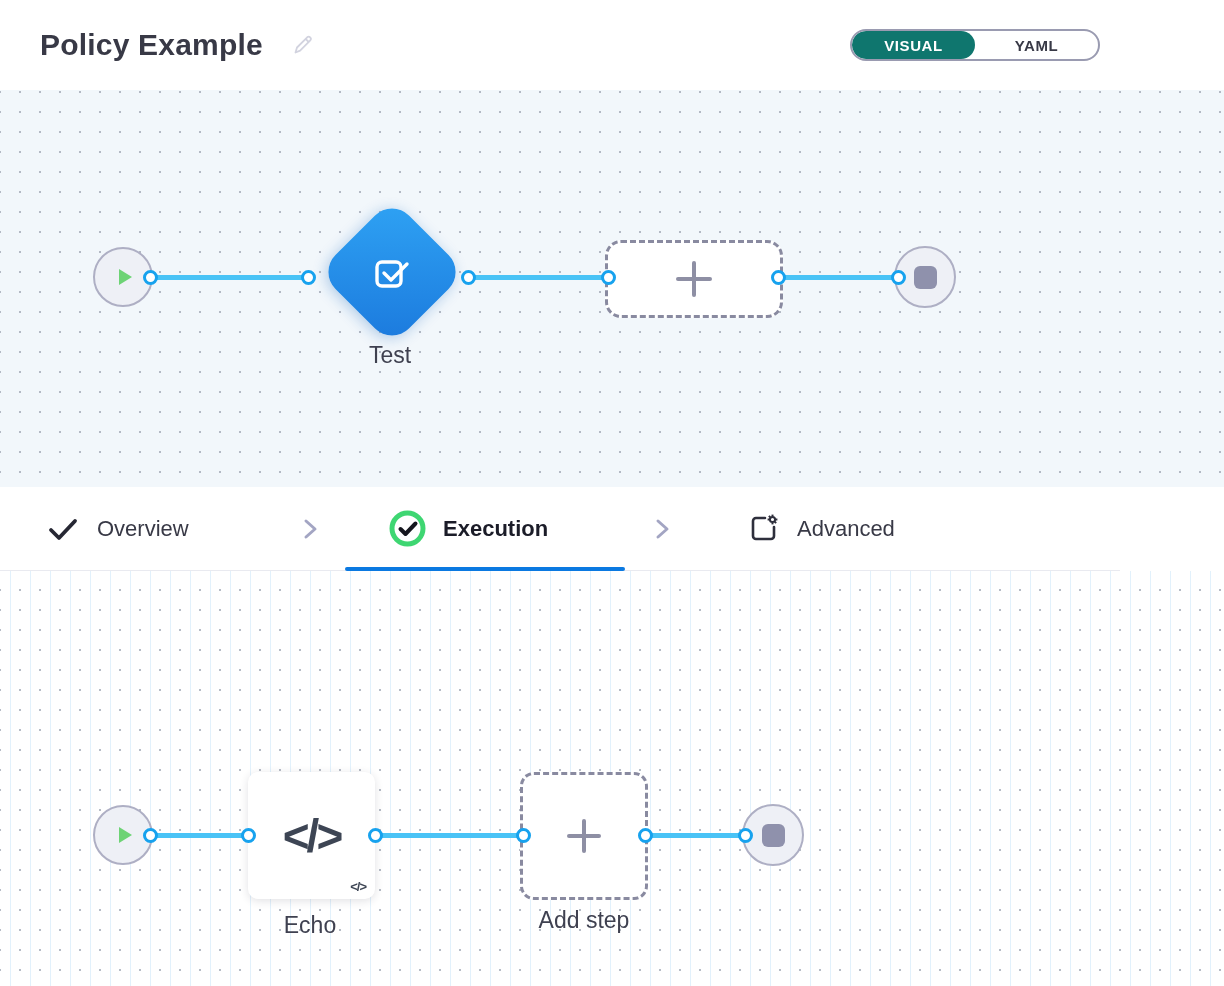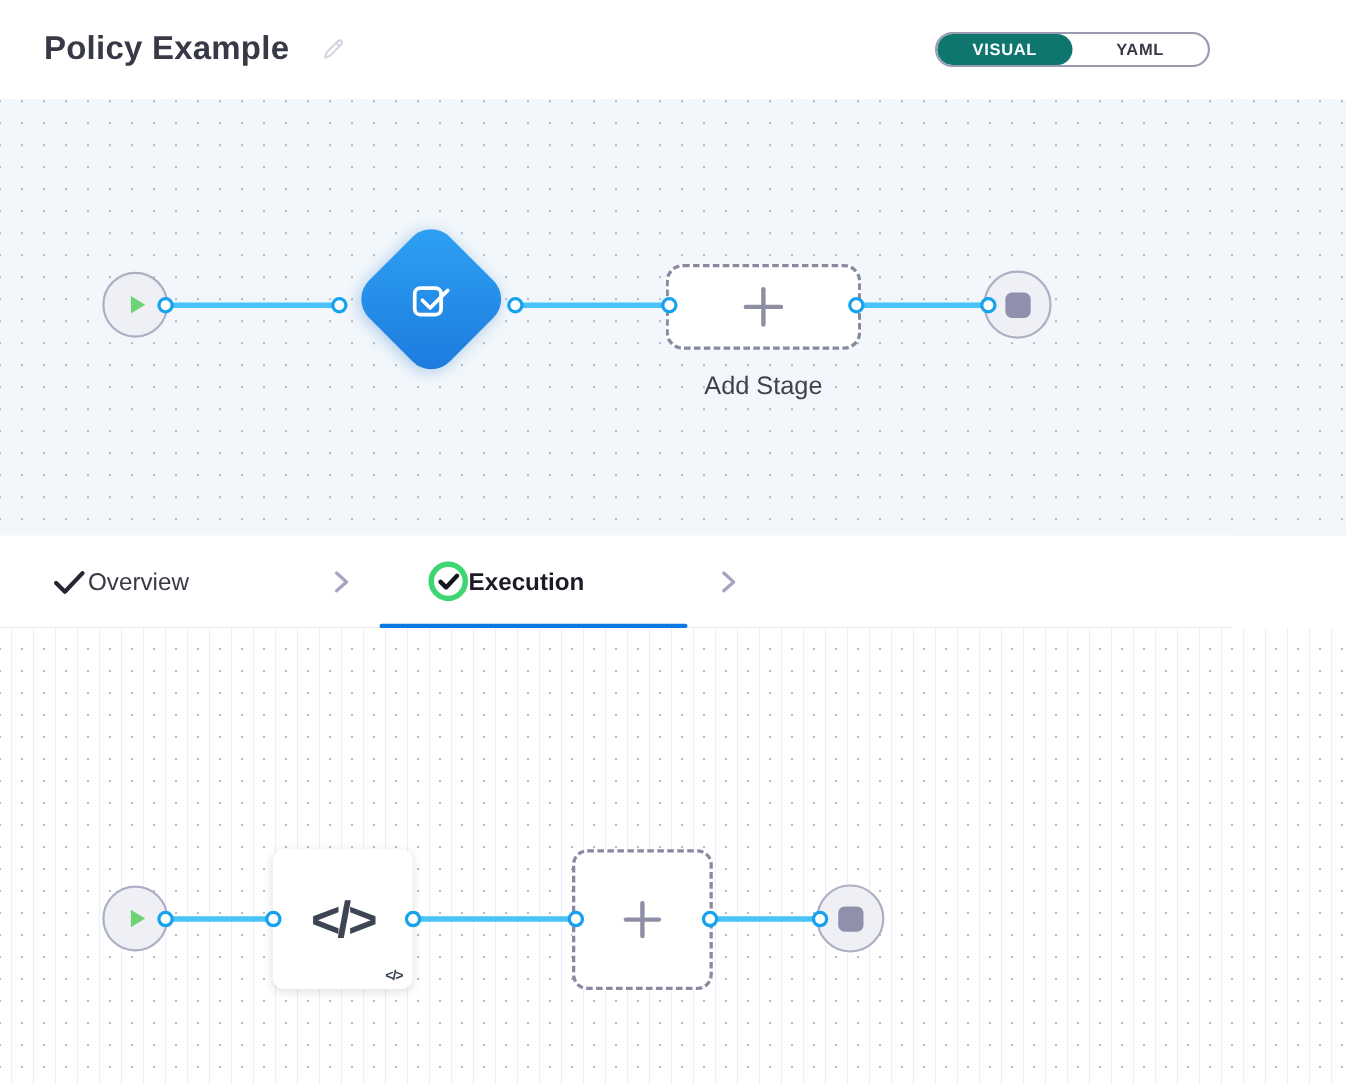--- a/index.html
+++ b/index.html
@@ -54,21 +54,21 @@
   .add-step { border-radius:14px; }
 
   .node-label { position:absolute; width:200px; text-align:center; font-size:23px; color:#3f4150; z-index:2; }
 
   .step-card { position:absolute; width:127px; height:127px; background:#fff; border-radius:10px; box-shadow:0 2px 8px rgba(40,41,61,0.14); display:flex; align-items:center; justify-content:center; z-index:2; cursor:pointer; }
   .code-glyph { font-size:46px; font-weight:700; color:#3d4554; letter-spacing:-3px; }
   .code-badge { position:absolute; right:9px; bottom:5px; font-size:13px; font-weight:700; color:#3d4554; letter-spacing:-1px; }
 
   
   .tabbar { position:relative; height:84px; background:#fff; border-bottom:1px solid #e9eaf0; }
-  .tab-item { position:absolute; top:0; height:83px; display:flex; align-items:center; cursor:pointer; }
+  .tab-item { position:absolute; top:0; height:83px; display:flex; align-items:center; gap:17px; cursor:pointer; }
   .tab-label { font-size:22px; color:#383946; font-weight:400; }
   .tab-item.active .tab-label { font-weight:700; color:#1b1c28; }
   .tab-sep { position:absolute; top:0; height:83px; display:flex; align-items:center; }
   .tab-underline { position:absolute; left:345px; bottom:-1px; width:280px; height:4px; background:#0b79e1; border-radius:2px; z-index:2; }
 </style>
 </head>
 <body>
 
 <div class="app">
 
@@ -98,28 +98,28 @@
     </div>
 
     <div class="diamond-wrap" style="left:340px; top:130px;">
       <div class="diamond">
         <svg width="46" height="46" viewBox="0 0 46 46">
           <rect x="8" y="13" width="24" height="24" rx="5" fill="none" stroke="#fff" stroke-width="3.4" stroke-linejoin="round"></rect>
           <path d="M15 24 L22 31 L38 15" fill="none" stroke="#fff" stroke-width="3.4" stroke-linecap="round" stroke-linejoin="round"></path>
         </svg>
       </div>
     </div>
+    <div class="node-label" style="left:290px; top:252px;">Test</div>
 
     <div class="add-box add-stage" style="left:605px; top:150px; width:178px; height:78px;">
       <svg width="42" height="42" viewBox="0 0 42 42">
         <line x1="21" y1="5" x2="21" y2="37" stroke="#8e8fa4" stroke-width="4" stroke-linecap="round"></line>
         <line x1="5" y1="21" x2="37" y2="21" stroke="#8e8fa4" stroke-width="4" stroke-linecap="round"></line>
       </svg>
     </div>
-    <div class="node-label" style="left:594px; top:247px;">Add Stage</div>
 
     <div class="endpoint end" style="left:894px; top:156px;">
       <div class="stop-square"></div>
     </div>
 
     <div class="cdot" style="left:142.5px; top:179.5px;"></div>
     <div class="cdot" style="left:300.5px; top:179.5px;"></div>
     <div class="cdot" style="left:460.5px; top:179.5px;"></div>
     <div class="cdot" style="left:600.5px; top:179.5px;"></div>
     <div class="cdot" style="left:770.5px; top:179.5px;"></div>
@@ -147,46 +147,61 @@
       </svg>
       <span class="tab-label">Execution</span>
     </div>
 
     <div class="tab-sep" style="left:649px;">
       <svg width="26" height="26" viewBox="0 0 26 26">
         <polyline points="9,5 18,13 9,21" fill="none" stroke="#a3a5c3" stroke-width="3" stroke-linecap="round" stroke-linejoin="round"></polyline>
       </svg>
     </div>
 
+    <div class="tab-item" style="left:747px;">
+      <svg width="33" height="33" viewBox="0 0 33 33">
+        <path d="M18 6 H9 a3 3 0 0 0 -3 3 V24 a3 3 0 0 0 3 3 H24 a3 3 0 0 0 3 -3 V15" fill="none" stroke="#2e2f3c" stroke-width="2.6" stroke-linecap="round"></path>
+        <circle cx="25.5" cy="7.5" r="2.6" fill="none" stroke="#2e2f3c" stroke-width="2"></circle>
+        <line x1="25.5" y1="2.6" x2="25.5" y2="4.4" stroke="#2e2f3c" stroke-width="2"></line>
+        <line x1="25.5" y1="10.6" x2="25.5" y2="12.4" stroke="#2e2f3c" stroke-width="2"></line>
+        <line x1="20.6" y1="7.5" x2="22.4" y2="7.5" stroke="#2e2f3c" stroke-width="2"></line>
+        <line x1="28.6" y1="7.5" x2="30.4" y2="7.5" stroke="#2e2f3c" stroke-width="2"></line>
+        <line x1="21.9" y1="3.9" x2="23.2" y2="5.2" stroke="#2e2f3c" stroke-width="2"></line>
+        <line x1="27.8" y1="9.8" x2="29.1" y2="11.1" stroke="#2e2f3c" stroke-width="2"></line>
+      </svg>
+      <span class="tab-label">Advanced</span>
+    </div>
 
     <div class="tab-underline"></div>
   </div>
 
   <div class="canvas step-canvas">
     <div class="edge" style="left:150px; top:261.5px; width:98px;"></div>
     <div class="edge" style="left:375px; top:261.5px; width:148px;"></div>
     <div class="edge" style="left:645px; top:261.5px; width:100px;"></div>
 
     <div class="endpoint start" style="left:93px; top:234px;">
       <svg width="28" height="28" viewBox="0 0 28 28">
         <polygon points="10,6 23,14 10,22" fill="#6dd375"></polygon>
       </svg>
     </div>
 
     <div class="step-card" style="left:248px; top:201px;">
       <span class="code-glyph">&lt;/&gt;</span>
       <span class="code-badge">&lt;/&gt;</span>
     </div>
+    <div class="node-label" style="left:210px; top:341px;">Echo</div>
 
     <div class="add-box add-step" style="left:520px; top:201px; width:128px; height:128px;">
       <svg width="40" height="40" viewBox="0 0 40 40">
         <line x1="20" y1="5" x2="20" y2="35" stroke="#8e8fa4" stroke-width="4" stroke-linecap="round"></line>
         <line x1="5" y1="20" x2="35" y2="20" stroke="#8e8fa4" stroke-width="4" stroke-linecap="round"></line>
       </svg>
     </div>
+    <div class="node-label" style="left:484px; top:336px;">Add step</div>
 
     <div class="endpoint end" style="left:742px; top:233px;">
       <div class="stop-square"></div>
     </div>
 
     <div class="cdot" style="left:142.5px; top:256.5px;"></div>
     <div class="cdot" style="left:240.5px; top:256.5px;"></div>
     <div class="cdot" style="left:367.5px; top:256.5px;"></div>
     <div class="cdot" style="left:515.5px; top:256.5px;"></div>
     <div class="cdot" style="left:637.5px; top:256.5px;"></div>

